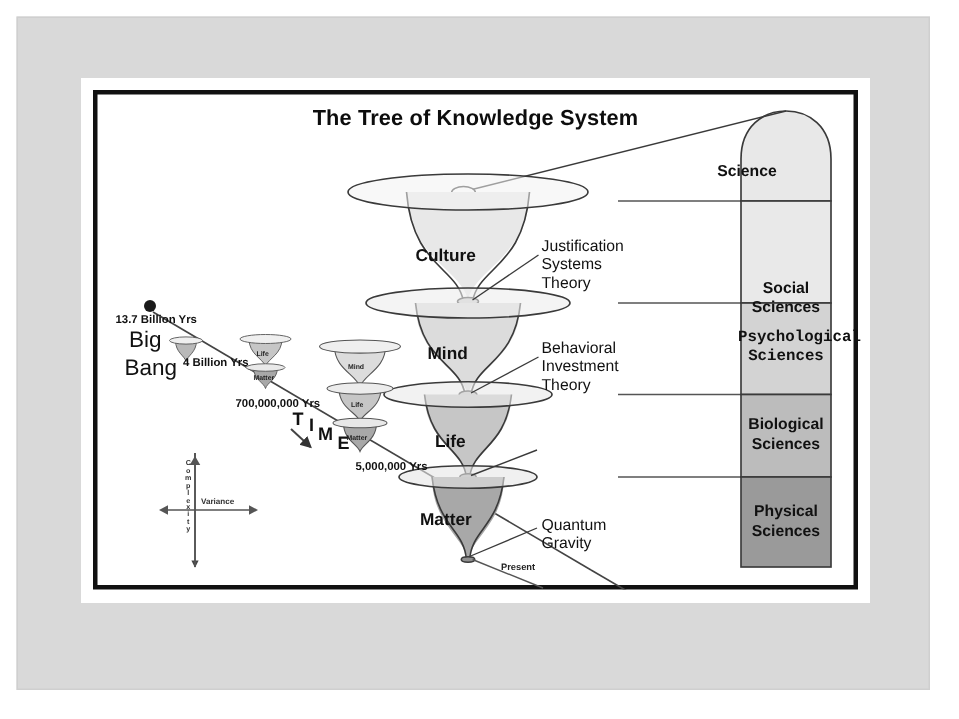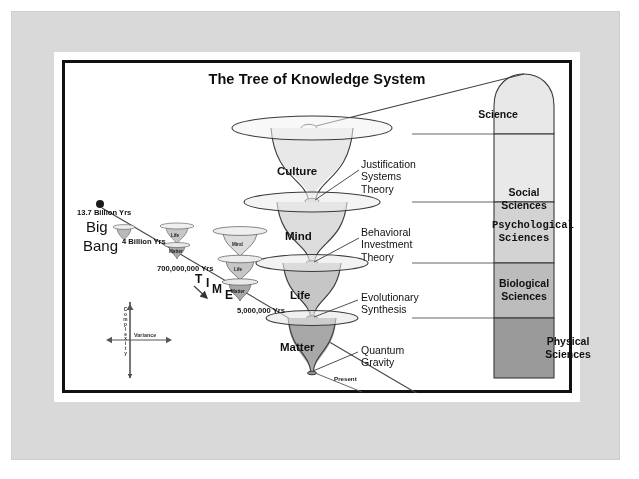--- a/index.html
+++ b/index.html
@@ -156,28 +156,27 @@
     </g>
   </svg>
 
   <div class="lbl funnel-name" style="left:215px;top:105px;">Culture</div>
   <div class="lbl funnel-name" style="left:223px;top:170px;">Mind</div>
   <div class="lbl funnel-name" style="left:228px;top:229px;">Life</div>
   <div class="lbl funnel-name" style="left:218px;top:281px;">Matter</div>
 
   <div class="lbl theory" style="left:299px;top:98px;">Justification<br>Systems<br>Theory</div>
   <div class="lbl theory" style="left:299px;top:166px;">Behavioral<br>Investment<br>Theory</div>
-  <div class="lbl theory" style="left:299px;top:231px;">Evolutionary<br>Synthesis</div>
   <div class="lbl theory" style="left:299px;top:284px;">Quantum<br>Gravity</div>
 
   <div class="lbl col-name" style="left:412px;top:48px;width:48px;">Science</div>
   <div class="lbl col-name" style="left:432px;top:94px;width:60px;margin-top:32px;">Social<br>Sciences</div>
   <div class="lbl col-name" style="left:430px;top:159px;width:64px;font-family:Liberation Mono, monospace;">Psychological<br>Sciences</div>
   <div class="lbl col-name" style="left:432px;top:217px;width:60px;">Biological<br>Sciences</div>
-  <div class="lbl col-name" style="left:432px;top:275px;width:60px;padding-left:44px;">Physical<br>Sciences</div>
+  <div class="lbl col-name" style="left:432px;top:275px;width:60px;">Physical<br>Sciences</div>
 
   <div class="lbl tiny" style="left:15px;top:148px;">13.7 Billion Yrs</div>
   <div class="lbl bigbang" style="left:24px;top:158px;">Big</div>
   <div class="lbl bigbang" style="left:21px;top:177px;">Bang</div>
   <div class="lbl tiny" style="left:60px;top:177px;">4 Billion Yrs</div>
   <div class="lbl tiny" style="left:95px;top:204px;">700,000,000 Yrs</div>
   <div class="lbl tiny" style="left:175px;top:246px;">5,000,000 Yrs</div>
   <div class="lbl micro" style="left:272px;top:315px;font-size:6.2px;">Present</div>
 
   <div class="lbl timeletters" style="left:133px;top:212px;">T</div>

